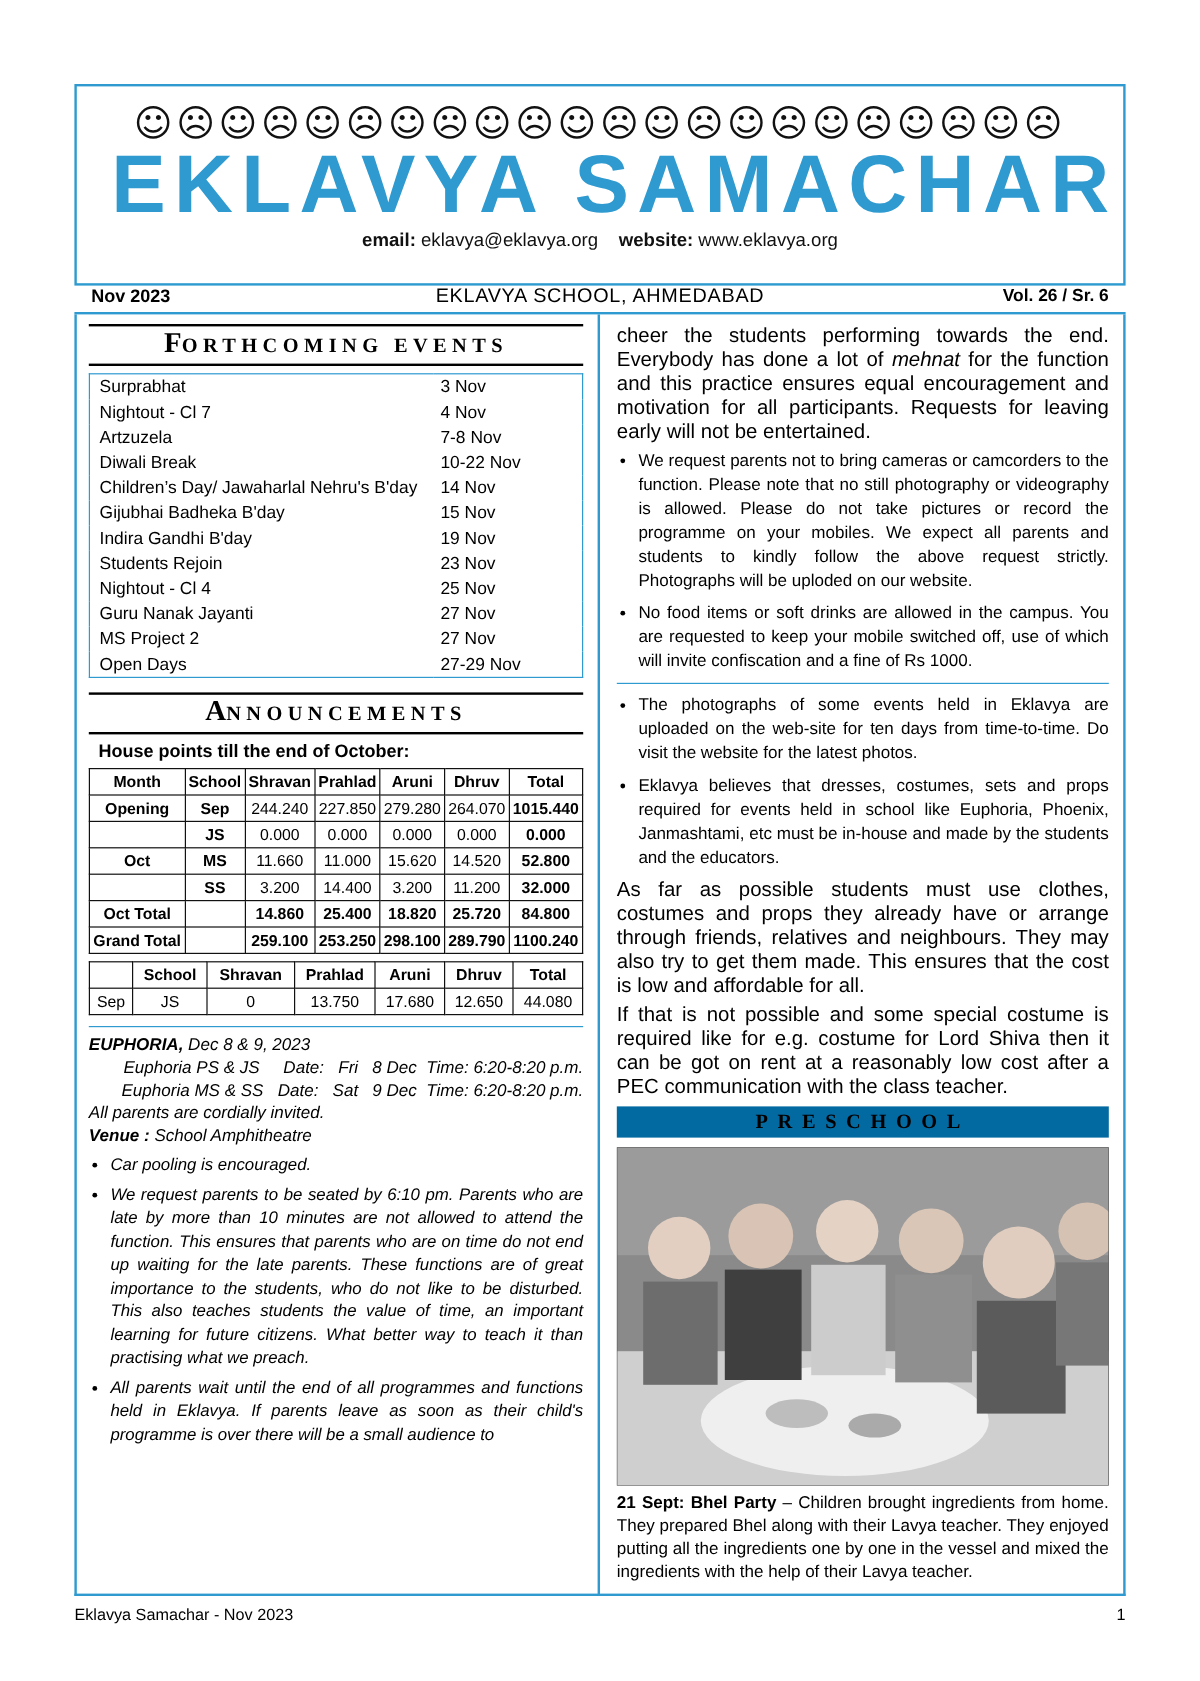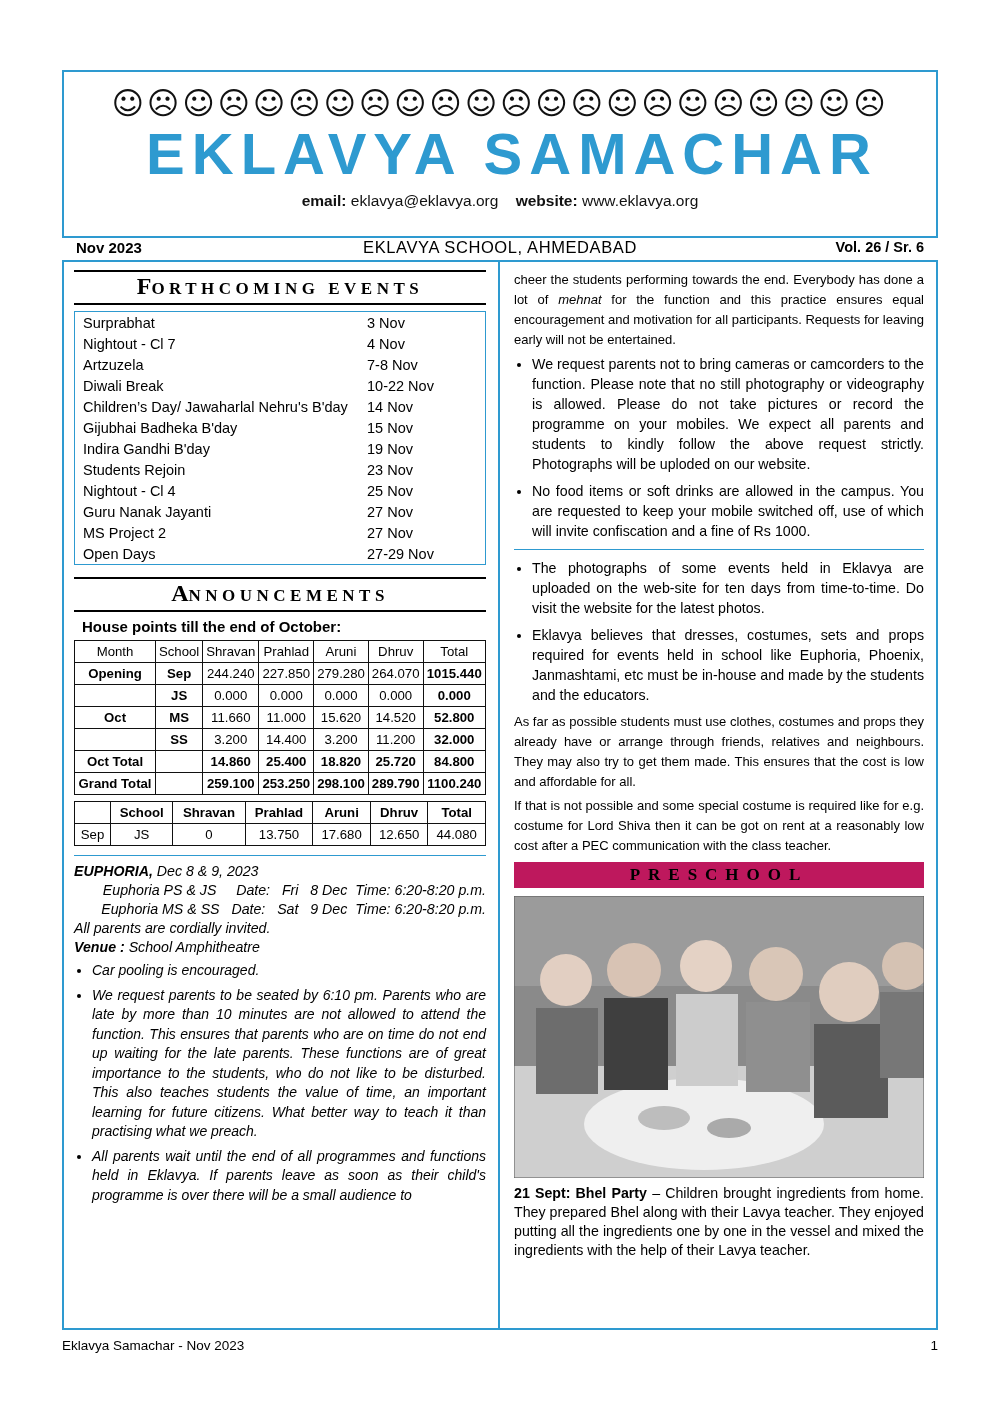--- a/index.html
+++ b/index.html
@@ -21,21 +21,21 @@
     position:absolute;left:62px;top:70px;width:876px;height:168px;
     border:2px solid #2e9ad0;background:#fff;box-sizing:border-box;
   }
   .figures{
     height:46px;margin-top:8px;text-align:center;
     font-size:31px;letter-spacing:3px;color:#111;line-height:46px;
     white-space:nowrap;overflow:hidden;font-family:"DejaVu Sans",sans-serif;
   }
   .title{
     text-align:center;
-    font-size:58px;
+    font-size:68px;
     letter-spacing:7px;
     color:#2e9ad0;
     font-weight:600;
     line-height:60px;
     margin-top:-2px;
     font-family:"Liberation Sans",sans-serif;
     padding-left:24px;
   }
   .contact{
     text-align:center;font-size:15.5px;margin-top:8px;color:#111;
@@ -87,44 +87,44 @@
   .events td.date{width:112px;}
   .events tr td:first-child{padding-left:8px;}
   
   .subhead{font-weight:bold;font-size:15px;margin:6px 0 5px 8px;}
   .points{
     width:100%;font-size:13.2px;border:1px solid #111;text-align:center;
   }
   .points th,.points td{
     border:1px solid #111;padding:3px 2px;
   }
-  .points th{font-weight:normal;}
+  .points th{font-weight:bold;}
   .points td.b{font-weight:bold;}
   .errata{font-size:14.2px;line-height:17.5px;margin-top:7px;}
   .errata b{font-weight:bold;}
   .correct{
     width:100%;font-size:13.2px;border:1px solid #111;text-align:center;margin-top:6px;
   }
   .correct th,.correct td{border:1px solid #111;padding:3px 2px;}
   
   .euphoria{
     margin-top:9px;border-top:1px solid #2e9ad0;padding-top:6px;font-size:14.2px;line-height:19px;font-style:italic;
   }
   .euphoria .row{white-space:nowrap;text-align:right;}
   .euphoria b{font-weight:bold;}
   ul.bul{margin:4px 0 0 0;padding-left:18px;}
   ul.bul li{margin-bottom:5px;text-align:justify;line-height:19.5px;font-size:14px;}
   
-  .rtext{font-size:13px;line-height:20px;text-align:justify;}
+  .rtext{font-size:17px;line-height:20px;text-align:justify;}
   .rtext p{margin:0 0 4px 0;}
   ul.rbul{margin:2px 0 0 0;padding-left:18px;}
   ul.rbul li{margin-bottom:7px;text-align:justify;line-height:20px;font-size:14.2px;}
   .hr-blue{border:none;border-top:1px solid #2e9ad0;margin:8px 0;}
   .pre-head{
-    background:#be185d;text-align:center;font-family:"Liberation Serif",serif;
+    background:#0369a1;text-align:center;font-family:"Liberation Serif",serif;
     font-size:17px;font-weight:bold;letter-spacing:8px;padding:3px 0;margin:6px 0 8px 0;
   }
   .photo{
     width:100%;height:282px;background:#6f6f6f;position:relative;overflow:hidden;
   }
   .caption{font-size:14.2px;line-height:19px;text-align:justify;margin-top:6px;}
   .caption b{font-weight:bold;}
   
   .footer{
     position:absolute;left:62px;top:1338px;width:876px;

